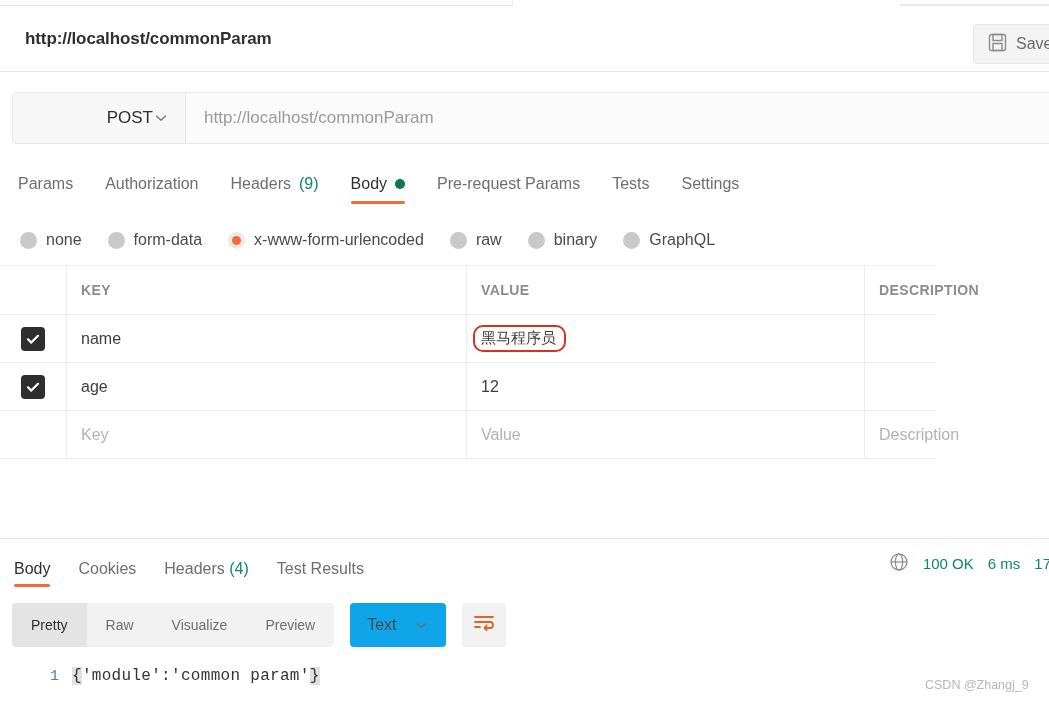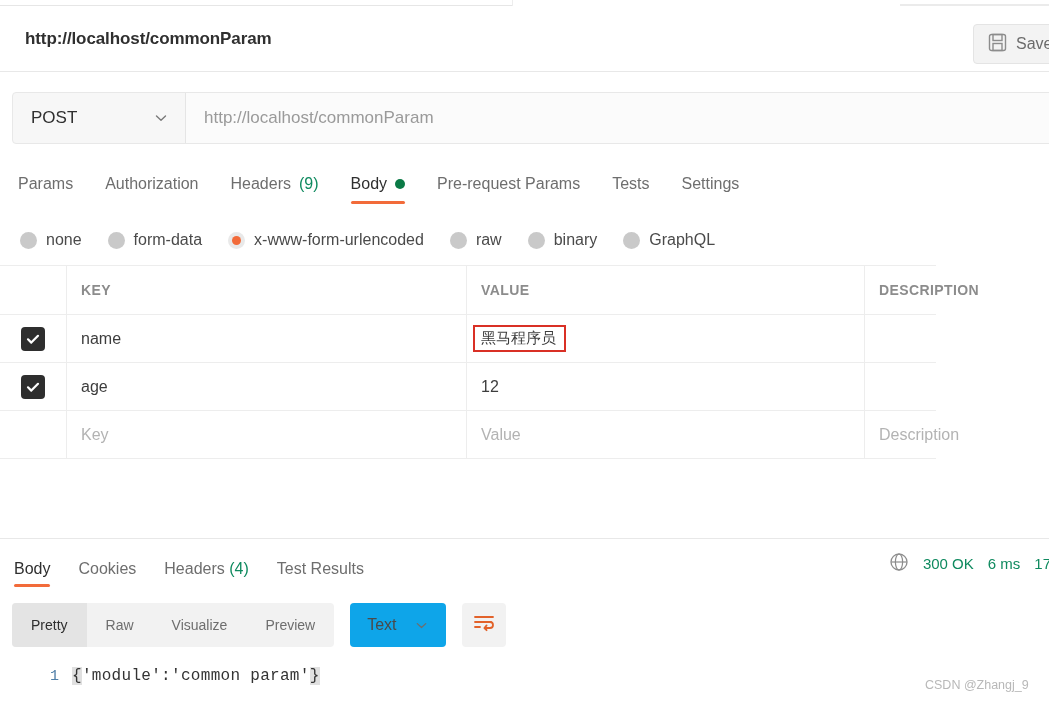--- a/index.html
+++ b/index.html
@@ -43,21 +43,21 @@
   }
   .save-btn .save-label { white-space:nowrap; }
 
   
   .urlbar {
     position:absolute; left:12px; top:92px; width:1045px; height:52px;
     background:#f7f7f7; border:1px solid #e8e8e8; border-radius:4px;
     display:flex; align-items:stretch;
   }
   .method {
-    width:173px; display:flex; align-items:center; justify-content:space-between;
+    width:173px; display:flex; align-items:center; justify-content:flex-end;
     padding:0 16px 0 18px; border-right:1px solid #e5e5e5;
     font-size:17px; color:#2f2f2f;
   }
   .url-input {
     flex:1; display:flex; align-items:center; padding-left:18px;
     font-size:17px; color:#9a9a9a; background:#fbfbfb;
   }
 
   
   .reqtabs {
@@ -106,21 +106,21 @@
   .kvrow.ph .c-key, .kvrow.ph .c-val, .kvrow.ph .c-desc { color:#b3b3b3; }
   .chk {
     width:24px; height:24px; border-radius:4px; background:#2e2e2e;
     display:flex; align-items:center; justify-content:center;
   }
   .chk svg { display:block; }
   .val-highlight {
     border:2px solid #d93025; padding:3px 8px 4px 6px; margin-left:-8px;
     display:inline-block; line-height:1.1;
   }
-  .cjk { font-family:"DejaVu Sans", sans-serif; font-size:15px; color:#3d3d3d; }
+  .cjk { font-family:"DejaVu Sans", sans-serif; font-size:15px; color:#3d3d3d;border-radius:10px; }
 
   
   .resp-sep { position:absolute; left:0; top:538px; width:1049px; height:1px; background:#e8e8e8; }
   .resptabs { position:absolute; left:0; top:546px; width:1049px; height:44px; display:flex; align-items:center; padding-left:14px; }
   .restab { position:relative; font-size:16px; color:#6e6e6e; margin-right:28px; height:44px; display:flex; align-items:center; padding-top:2px; }
   .restab.active { color:#2f2f2f; }
   .restab.active::after { content:""; position:absolute; left:0; right:0; bottom:3px; height:3px; background:#f26b3a; border-radius:2px; }
   .restab .count { color:#0f8a5f; }
 
   .status {
@@ -308,21 +308,21 @@
   </div>
 
   <div class="status">
     <span class="globe">
       <svg width="20" height="20" viewBox="0 0 20 20" fill="none">
         <circle cx="10" cy="10" r="8" stroke="#8c8c8c" stroke-width="1.3"></circle>
         <ellipse cx="10" cy="10" rx="3.6" ry="8" stroke="#8c8c8c" stroke-width="1.2"></ellipse>
         <path d="M2.2 10h15.6" stroke="#8c8c8c" stroke-width="1.2"></path>
       </svg>
     </span>
-    <span>300 OK</span>
+    <span>100 OK</span>
     <span>6 ms</span>
     <span>17</span>
   </div>
 
   <div class="restoolbar">
     <div class="seg">
       <div class="sbtn active">
           <span>Pretty</span>
         </div>
       <div class="sbtn">

